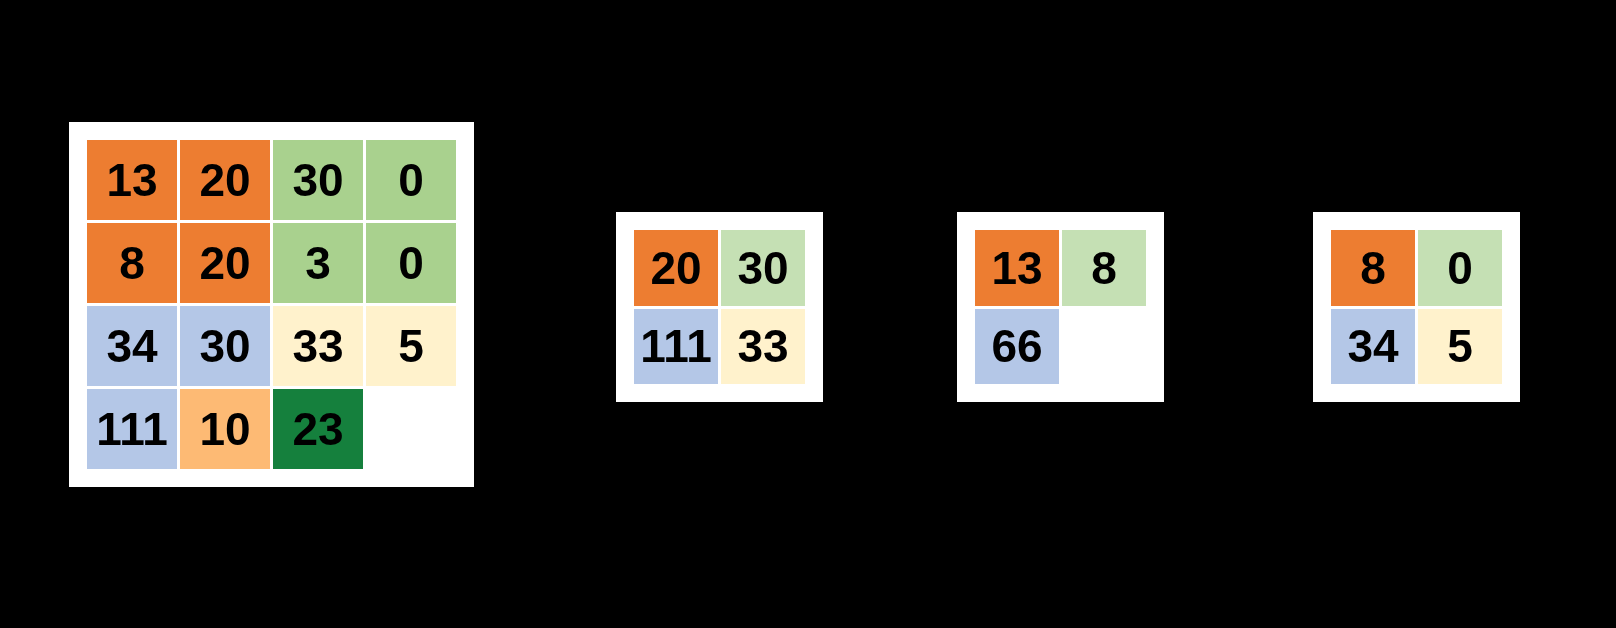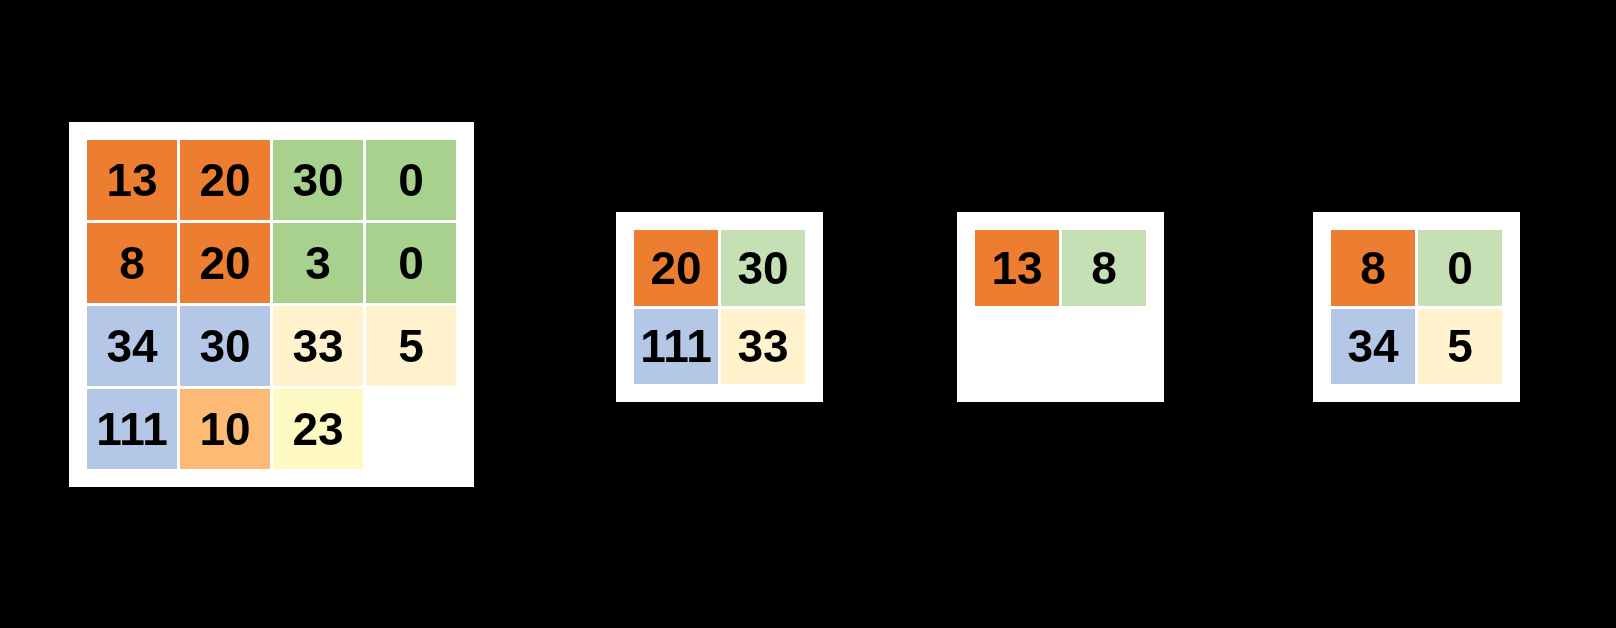--- a/index.html
+++ b/index.html
@@ -65,33 +65,34 @@
     <div class="cell" style="background-color: rgb(237, 125, 49);">8</div>
     <div class="cell" style="background-color: rgb(237, 125, 49);">20</div>
     <div class="cell" style="background-color: rgb(169, 209, 142);">3</div>
     <div class="cell" style="background-color: rgb(169, 209, 142);">0</div>
     <div class="cell" style="background-color: rgb(180, 199, 231);">34</div>
     <div class="cell" style="background-color: rgb(180, 199, 231);">30</div>
     <div class="cell" style="background-color: rgb(255, 242, 204);">33</div>
     <div class="cell" style="background-color: rgb(255, 242, 204);">5</div>
     <div class="cell" style="background-color: rgb(180, 199, 231);">111</div>
     <div class="cell" style="background-color: #fdba74;">10</div>
-    <div class="cell" style="background-color: #fef9c3;">23</div>
+    <div class="cell" style="background-color: #15803d;">23</div>
   </div>
 
   <div class="matrix m2 g1">
     <div class="cell" style="background-color: rgb(237, 125, 49);">20</div>
     <div class="cell" style="background-color: rgb(197, 224, 180);">30</div>
     <div class="cell" style="background-color: rgb(180, 199, 231);">111</div>
     <div class="cell" style="background-color: rgb(255, 242, 204);">33</div>
   </div>
 
   <div class="matrix m2 g2">
     <div class="cell" style="background-color: rgb(237, 125, 49);">13</div>
     <div class="cell" style="background-color: rgb(197, 224, 180);">8</div>
+    <div class="cell" style="background-color: rgb(180, 199, 231);">66</div>
   </div>
 
   <div class="matrix m2 g3">
     <div class="cell" style="background-color: rgb(237, 125, 49);">8</div>
     <div class="cell" style="background-color: rgb(197, 224, 180);">0</div>
     <div class="cell" style="background-color: rgb(180, 199, 231);">34</div>
     <div class="cell" style="background-color: rgb(255, 242, 204);">5</div>
   </div>
 
 </div>

